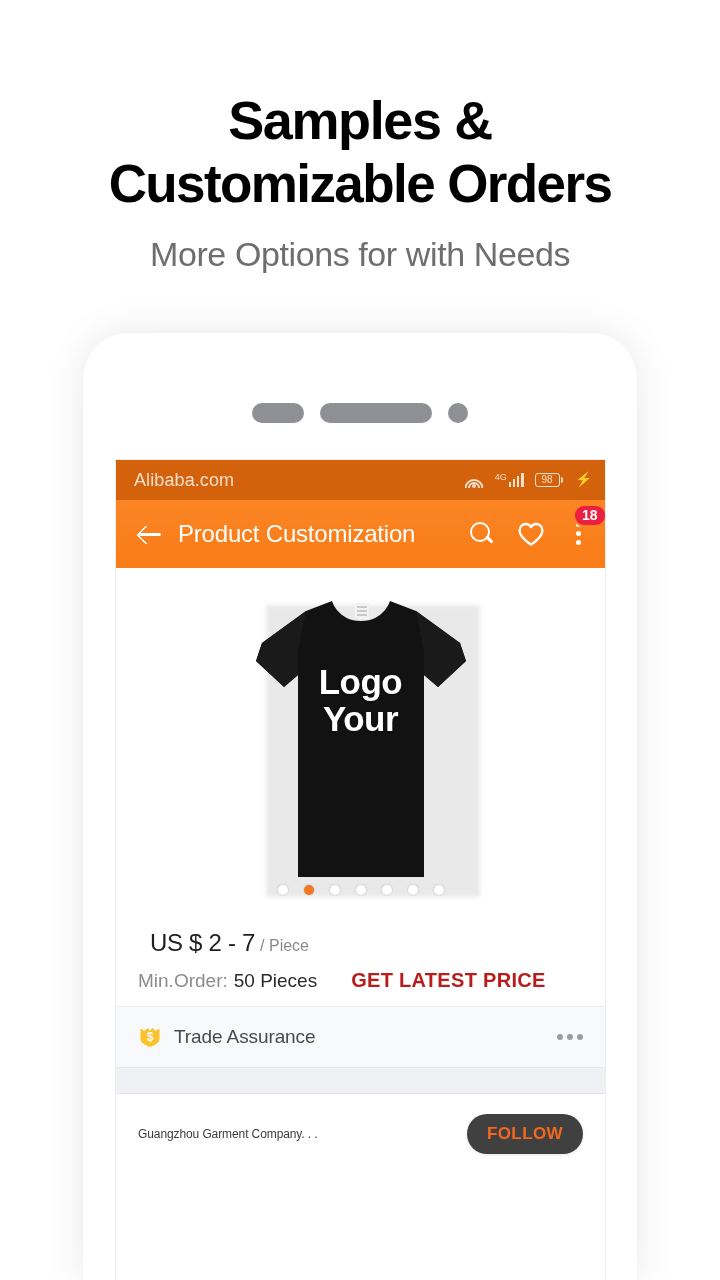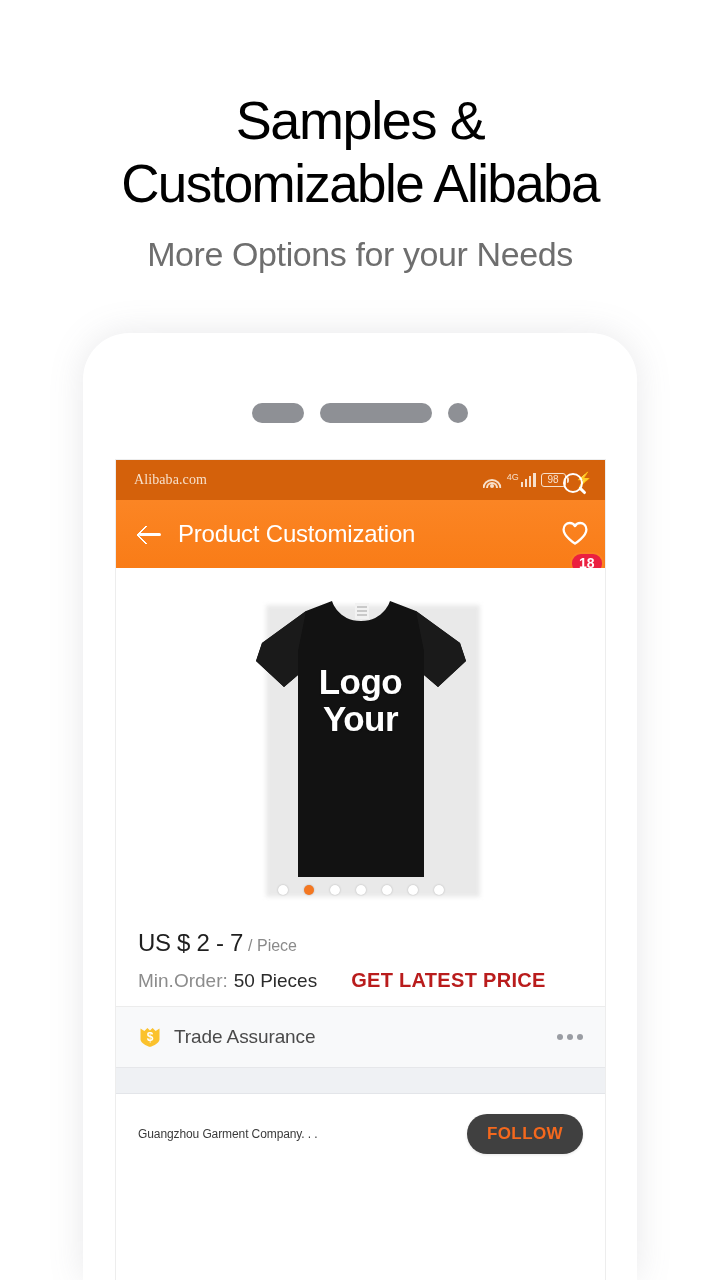--- a/index.html
+++ b/index.html
@@ -8,21 +8,21 @@
     background:#ffffff;
     font-family:"Liberation Sans", sans-serif;
     overflow:hidden;
   }
   .page { position:relative; width:720px; height:1280px; background:#fff; }
 
   
   .promo { position:absolute; top:88px; left:0; width:720px; text-align:center; }
   .promo-line {
     font-family:"Liberation Sans", sans-serif;
-    font-weight:normal;
+    font-weight:bold;
     font-size:54px;
     line-height:64px;
     letter-spacing:-1.4px;
     color:#000000;
     white-space:nowrap;
   }
   .promo-line.l2 { font-size:53px; letter-spacing:-1.6px; }
   .promo-sub {
     margin-top:18px;
     font-size:34px;
@@ -59,22 +59,22 @@
     box-shadow:0 0 0 1px rgba(0,0,0,0.07);
   }
 
   
   .statusbar {
     height:40px; background:#d4610b;
     display:flex; align-items:center;
     padding:0 12px 0 18px;
     color:#f6dcc6;
   }
-  .status-brand { font-size:14px; color:#f7e0cb; letter-spacing:0.1px;font-family:Liberation Serif, serif; }
-  .status-icons { margin-left:auto; display:flex; align-items:flex-start; gap:5px; }
+  .status-brand { font-size:18px; color:#f7e0cb; letter-spacing:0.1px; }
+  .status-icons { margin-left:auto; display:flex; align-items:flex-start; gap:11px; }
   .ic-wifi { width:19px; height:15px; position:relative; }
   .ic-wifi i {
     position:absolute; left:50%; bottom:0; transform:translateX(-50%);
     border:2.2px solid #f7e0cb; border-bottom:none;
     border-radius:50% 50% 0 0 / 100% 100% 0 0;
     background:transparent;
   }
   .ic-wifi i:nth-child(1){ width:19px; height:9px; }
   .ic-wifi i:nth-child(2){ width:12px; height:6px; }
   .ic-wifi i:nth-child(3){ width:4px; height:4px; border-radius:50%; background:#f7e0cb; border:none; }
@@ -110,21 +110,21 @@
   }
   .ab-back::after {
     content:""; position:absolute; left:5px; top:10px;
     width:12px; height:12px; border-left:2.5px solid #fff; border-bottom:2.5px solid #fff;
     transform:rotate(45deg); border-radius:1px;
   }
   .ab-title {
     color:#ffffff; font-size:24px; margin-left:12px;
     letter-spacing:-0.2px; white-space:nowrap;
   }
-  .ab-actions { margin-left:auto; display:flex; align-items:center; gap:22px;flex-direction:column; }
+  .ab-actions { margin-left:auto; display:flex; align-items:center; gap:22px; }
   .ic-search { width:26px; height:26px; position:relative; cursor:pointer; }
   .ic-search::before {
     content:""; position:absolute; left:1px; top:1px;
     width:16px; height:16px; border:2.4px solid #fff; border-radius:50%;
   }
   .ic-search::after {
     content:""; position:absolute; left:16px; top:17px;
     width:9px; height:2.6px; background:#fff; border-radius:2px;
     transform:rotate(45deg);
   }
@@ -164,21 +164,21 @@
   .dots span {
     width:10px; height:10px; border-radius:50%; background:#ffffff;
     box-shadow:0 0 2px rgba(0,0,0,0.25); cursor:pointer;
   }
   .dots span.on { background:#f47721; }
 
   
   .product { padding:10px 22px 14px; background:#fff; }
   .p-title { font-size:19px; color:#3b3b3b; line-height:26px; letter-spacing:-0.2px; }
   .p-price-row { margin-top:6px; display:flex; align-items:baseline; }
-  .p-price { font-size:24px; color:#1f1f1f; letter-spacing:-0.3px; }
+  .p-price { font-size:24px; color:#1f1f1f; letter-spacing:-0.3px;margin-left:12px; }
   .p-unit { font-size:16px; color:#8a8a8a; margin-left:5px; }
   .p-moq-row { margin-top:12px; display:flex; align-items:baseline;text-align:center; }
   .p-moq-label { font-size:19px; color:#8c8c8c; }
   .p-moq-val { font-size:19px; color:#2b2b2b; margin-left:6px; }
   .p-latest {
     margin-left:34px; font-size:20px; font-weight:bold;
     color:#b91c1c; letter-spacing:0.3px; cursor:pointer;
   }
 
   
@@ -210,22 +210,22 @@
     font-family:"Liberation Sans", sans-serif;
   }
 </style>
 </head>
 <body>
 
 <div class="page">
 
   <div class="promo">
     <div class="promo-line l1">Samples &amp;</div>
-    <div class="promo-line l2">Customizable Alibaba</div>
-    <div class="promo-sub">More Options for your Needs</div>
+    <div class="promo-line l2">Customizable Orders</div>
+    <div class="promo-sub">More Options for with Needs</div>
   </div>
 
   <div class="phone">
 
     <div class="phone-sensors">
       <div class="sensor-pill-sm"></div>
       <div class="sensor-speaker"></div>
       <div class="sensor-cam"></div>
     </div>
 

